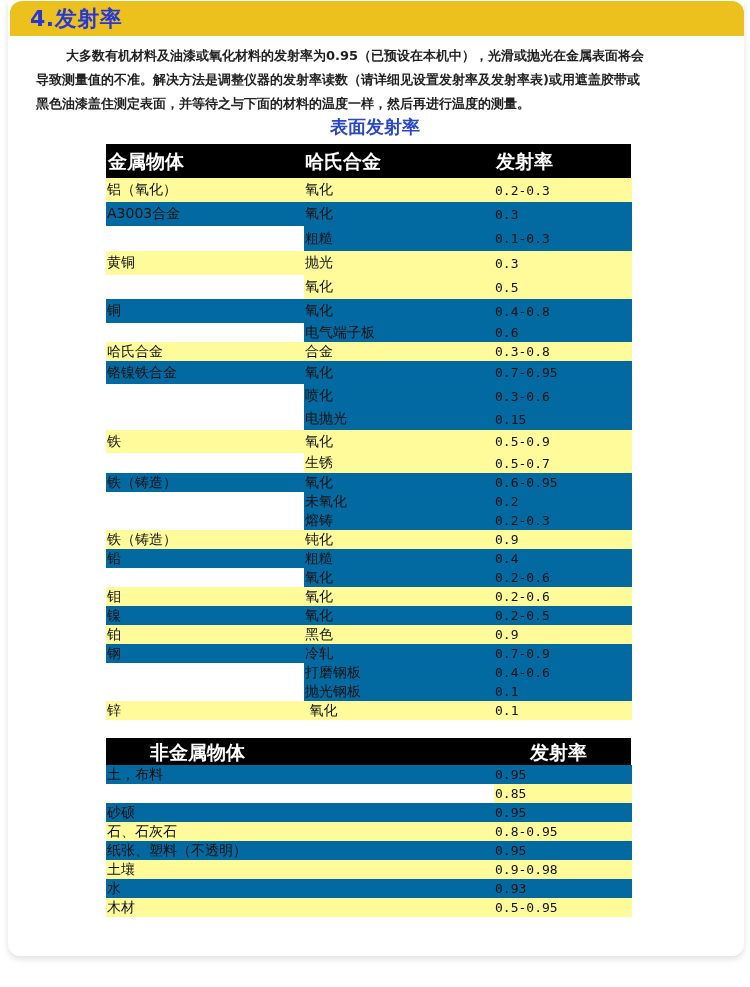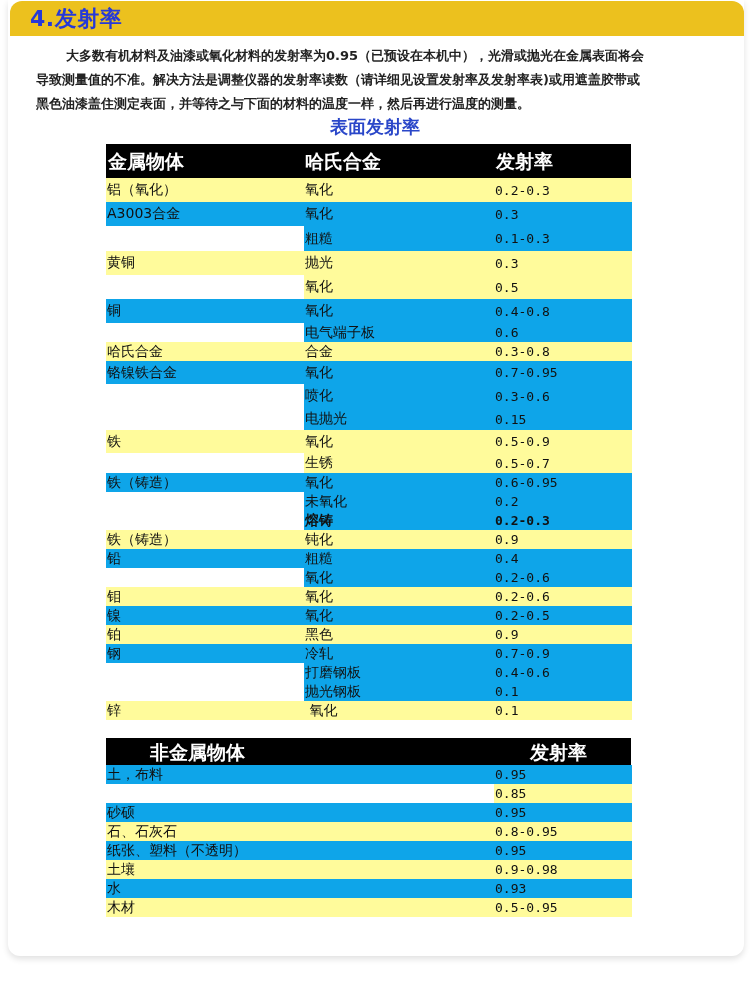--- a/index.html
+++ b/index.html
@@ -20,21 +20,21 @@
   .tbl { position: absolute; left: 106px; width: 525px; }
   .thead { background: #000; color: #fff; height: 34px; position: relative;
            font-family: "DejaVu Serif", serif; font-size: 19px; font-weight: bold; }
   .thead span { position: absolute; top: 5px; }
   .row { position: relative; font-family: "DejaVu Sans", sans-serif; font-size: 14px; color: #111; }
   .cell { position: absolute; top: 0; bottom: 0; padding-left: 1px; display: flex; align-items: center; }
   .c1 { left: 0; width: 198px; }
   .c2 { left: 198px; width: 190px; }
   .c3 { left: 388px; width: 137px; font-family: "DejaVu Sans Mono", monospace; font-size: 13px; }
   .y { background: #fffb9b; }
-  .g { background: #0ea5e9; }
+  .g { background: #0369a1; }
   .w { background: transparent; }
   .nm .c1 { width: 388px; }
 </style>
 </head>
 <body>
 
 <div class="card"></div>
 <div class="header">
   <div class="header-title">4.发射率</div>
 </div>
@@ -122,21 +122,21 @@
       <div class="row" style="height: 19px;">
         <div class="cell c1 g">铁（铸造）</div>
         <div class="cell c2 g" style="white-space:pre">氧化</div>
         <div class="cell c3 g">0.6-0.95</div>
       </div>
       <div class="row" style="height: 19px;">
         <div class="cell c1 w"></div>
         <div class="cell c2 g" style="white-space:pre">未氧化</div>
         <div class="cell c3 g">0.2</div>
       </div>
-      <div class="row" style="height: 19px; font-weight: bold;">
+      <div class="row" style="height: 19px;">
         <div class="cell c1 w"></div>
         <div class="cell c2 g" style="white-space:pre">熔铸</div>
         <div class="cell c3 g">0.2-0.3</div>
       </div>
       <div class="row" style="height: 19px;">
         <div class="cell c1 y">铁（铸造）</div>
         <div class="cell c2 y" style="white-space:pre">钝化</div>
         <div class="cell c3 y">0.9</div>
       </div>
       <div class="row" style="height: 19px;">

